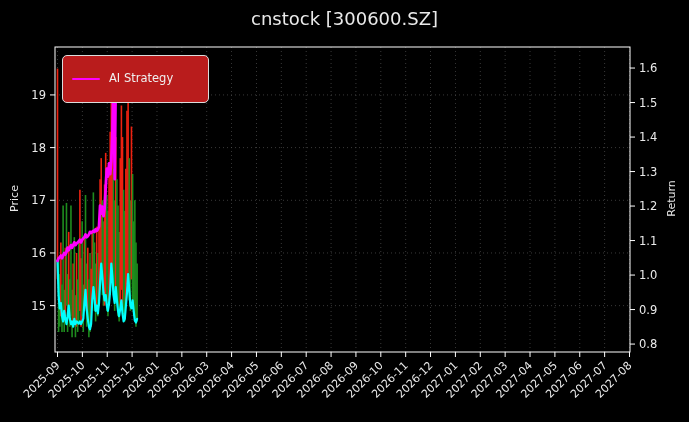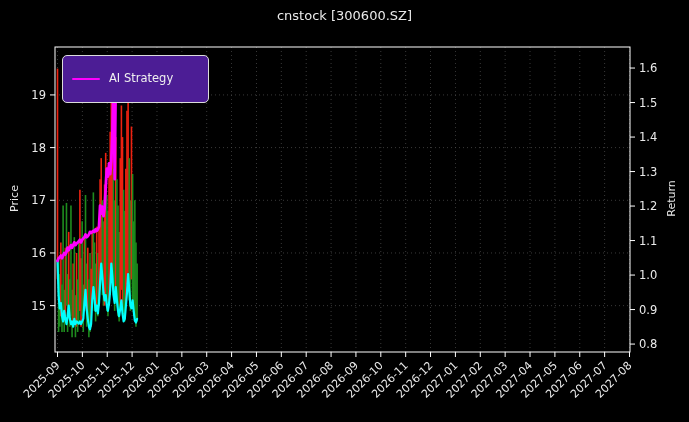--- a/index.html
+++ b/index.html
@@ -1,25 +1,25 @@
 <!DOCTYPE html>
 <html><head>
 <meta charset="utf-8">
 <style>
   html,body{margin:0;padding:0;background:#000;}
   #figure{position:relative;width:689px;height:422px;background:#000;overflow:hidden;
           font-family:"DejaVu Sans","Liberation Sans",sans-serif;}
   #chart-svg{position:absolute;left:0;top:0;}
   .fig-title{position:absolute;left:0;top:8px;width:689px;text-align:center;
-             color:#eaeaea;font-size:13px;}
+             color:#eaeaea;font-size:18px;}
   .y-label-left{position:absolute;left:-26px;top:192px;width:80px;text-align:center;
                 color:#e6e6e6;font-size:11px;transform:rotate(-90deg);}
   .y-label-right{position:absolute;left:631px;top:192px;width:80px;text-align:center;
                  color:#e6e6e6;font-size:11px;transform:rotate(-90deg);}
-  .legend{position:absolute;left:62px;top:55px;width:147px;height:48px;background:#4c1d95;
+  .legend{position:absolute;left:62px;top:55px;width:147px;height:48px;background:#b91c1c;
           border:1.4px solid #dcdcdc;border-radius:5px;box-sizing:border-box;
           display:flex;flex-direction:column;justify-content:center;gap:7px;padding-left:9px;z-index:5;}
   .legend-row{display:flex;align-items:center;gap:9px;}
   .legend-swatch{width:28px;border-radius:1px;}
   .legend-text{color:#f0f0f0;font-size:11.5px;line-height:1;}
 </style>
 </head>
 <body>
 
 <div id="figure">

